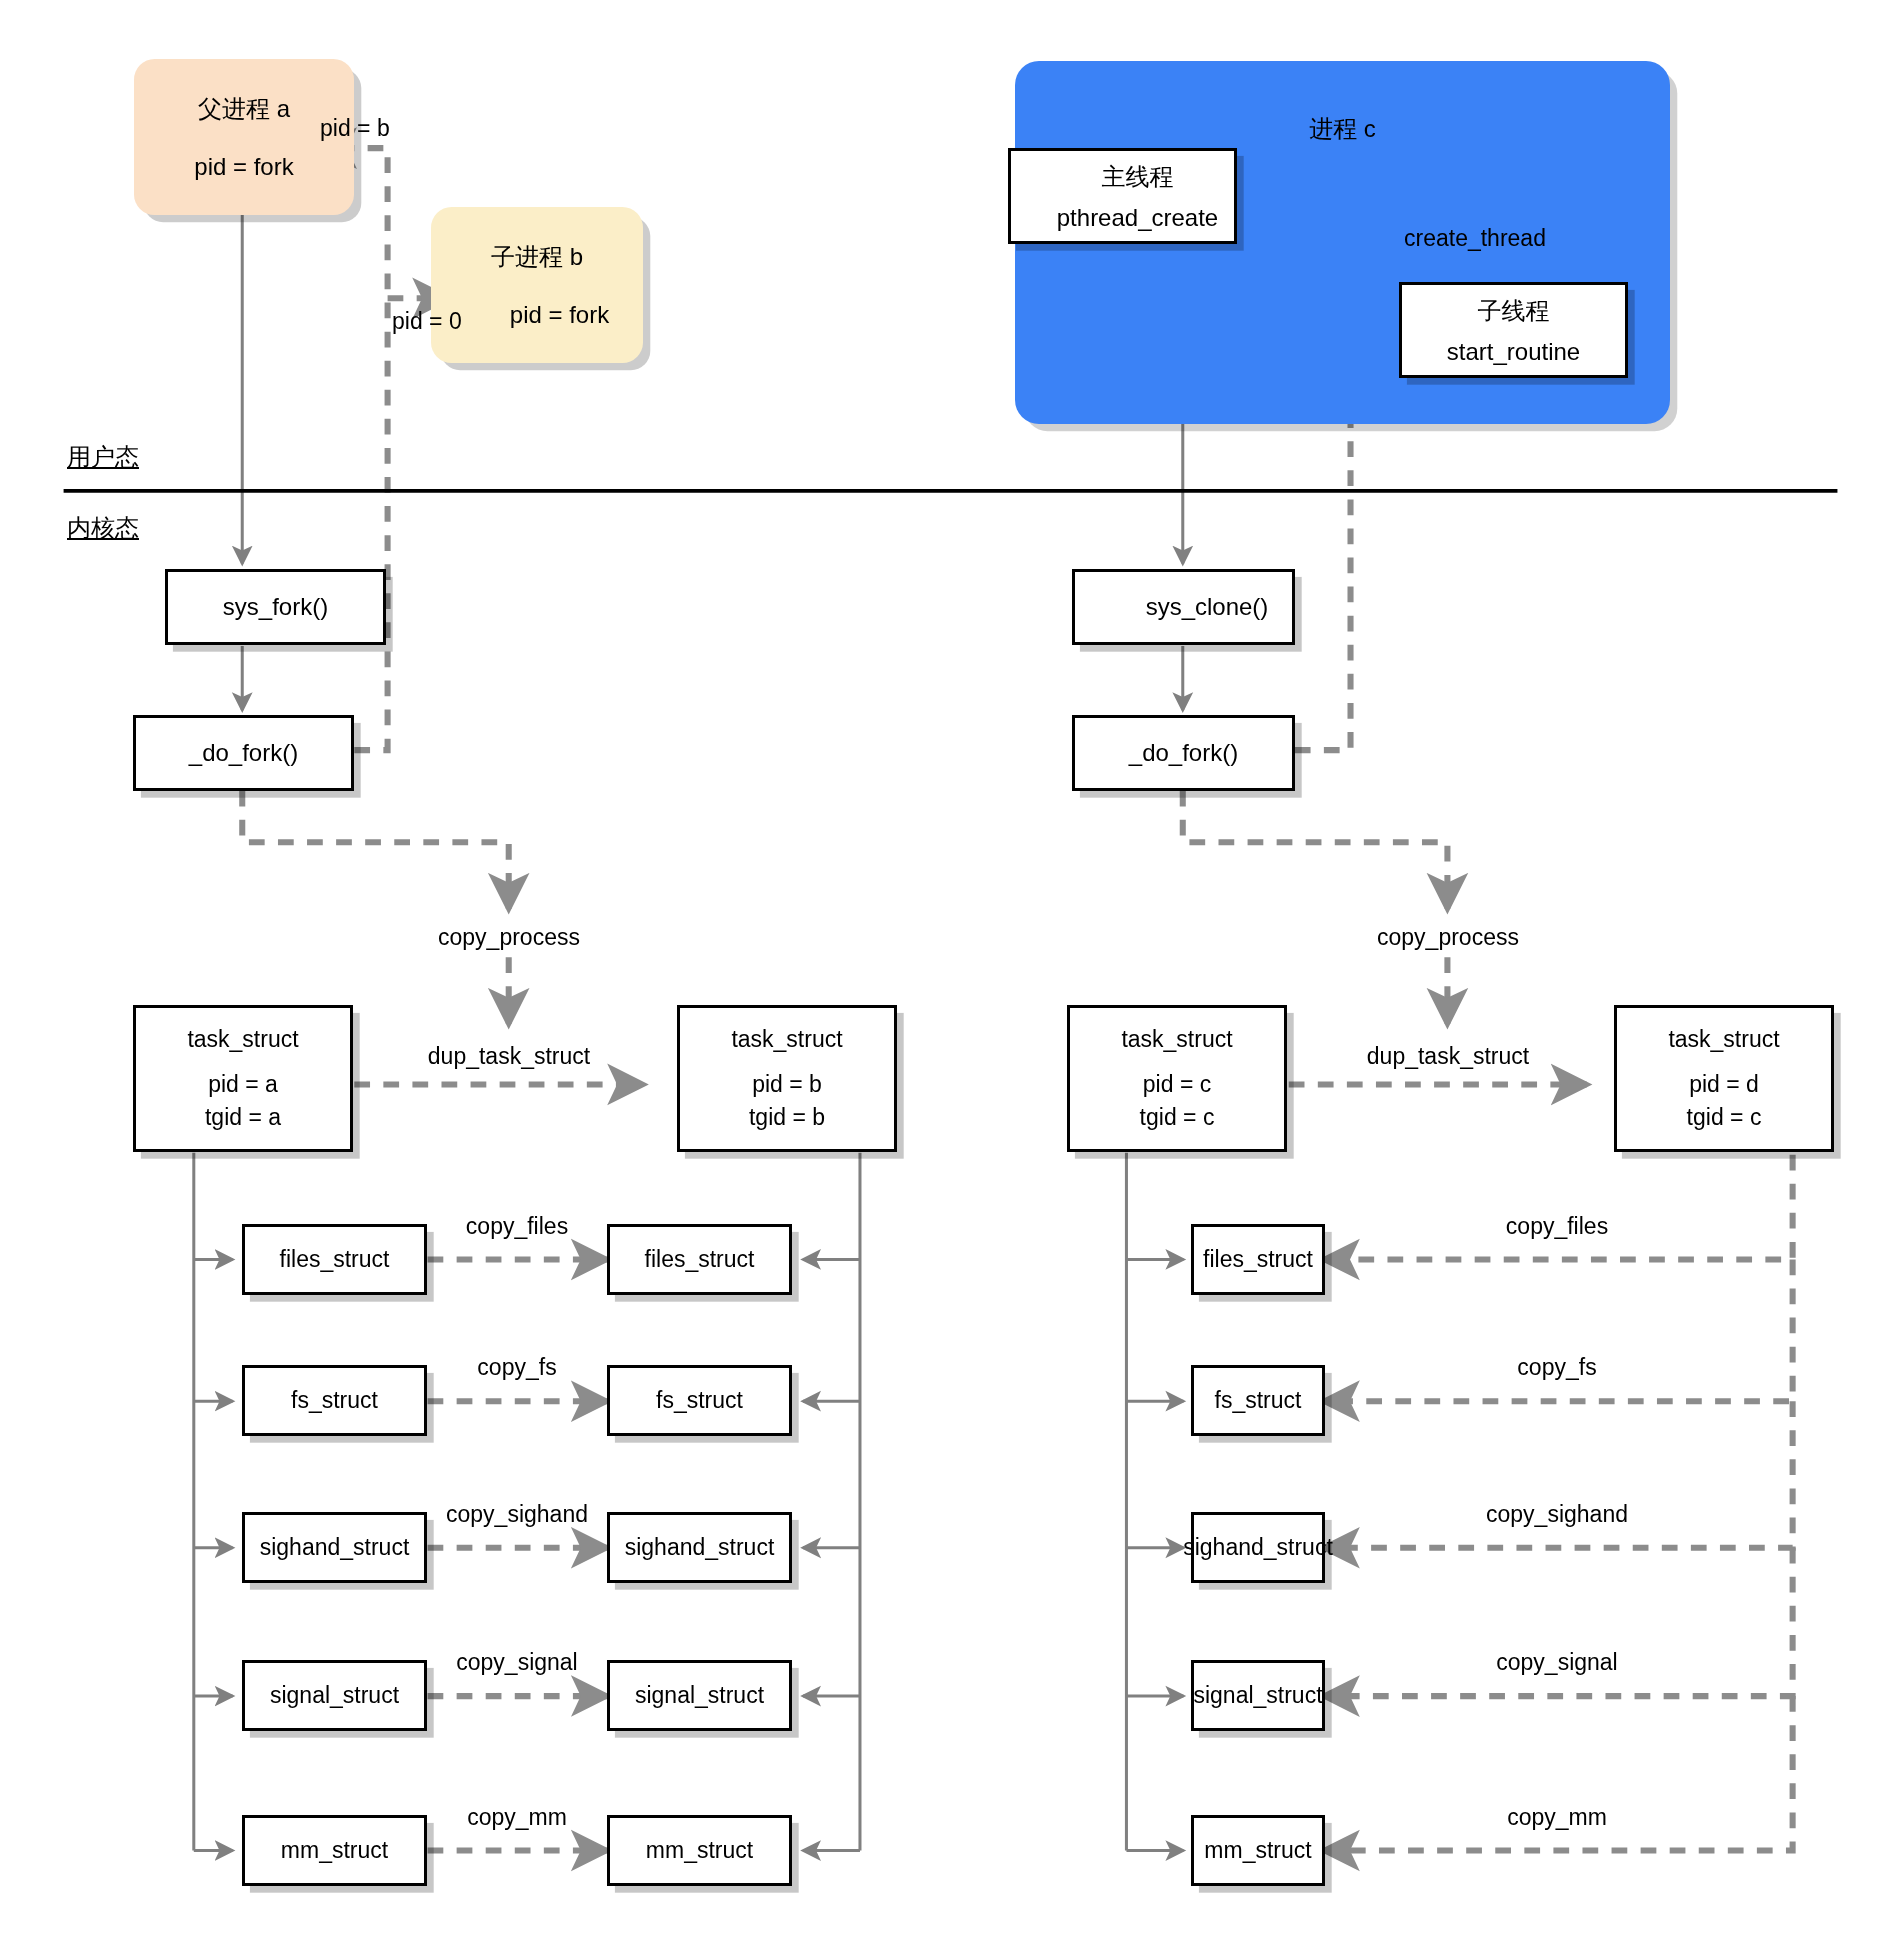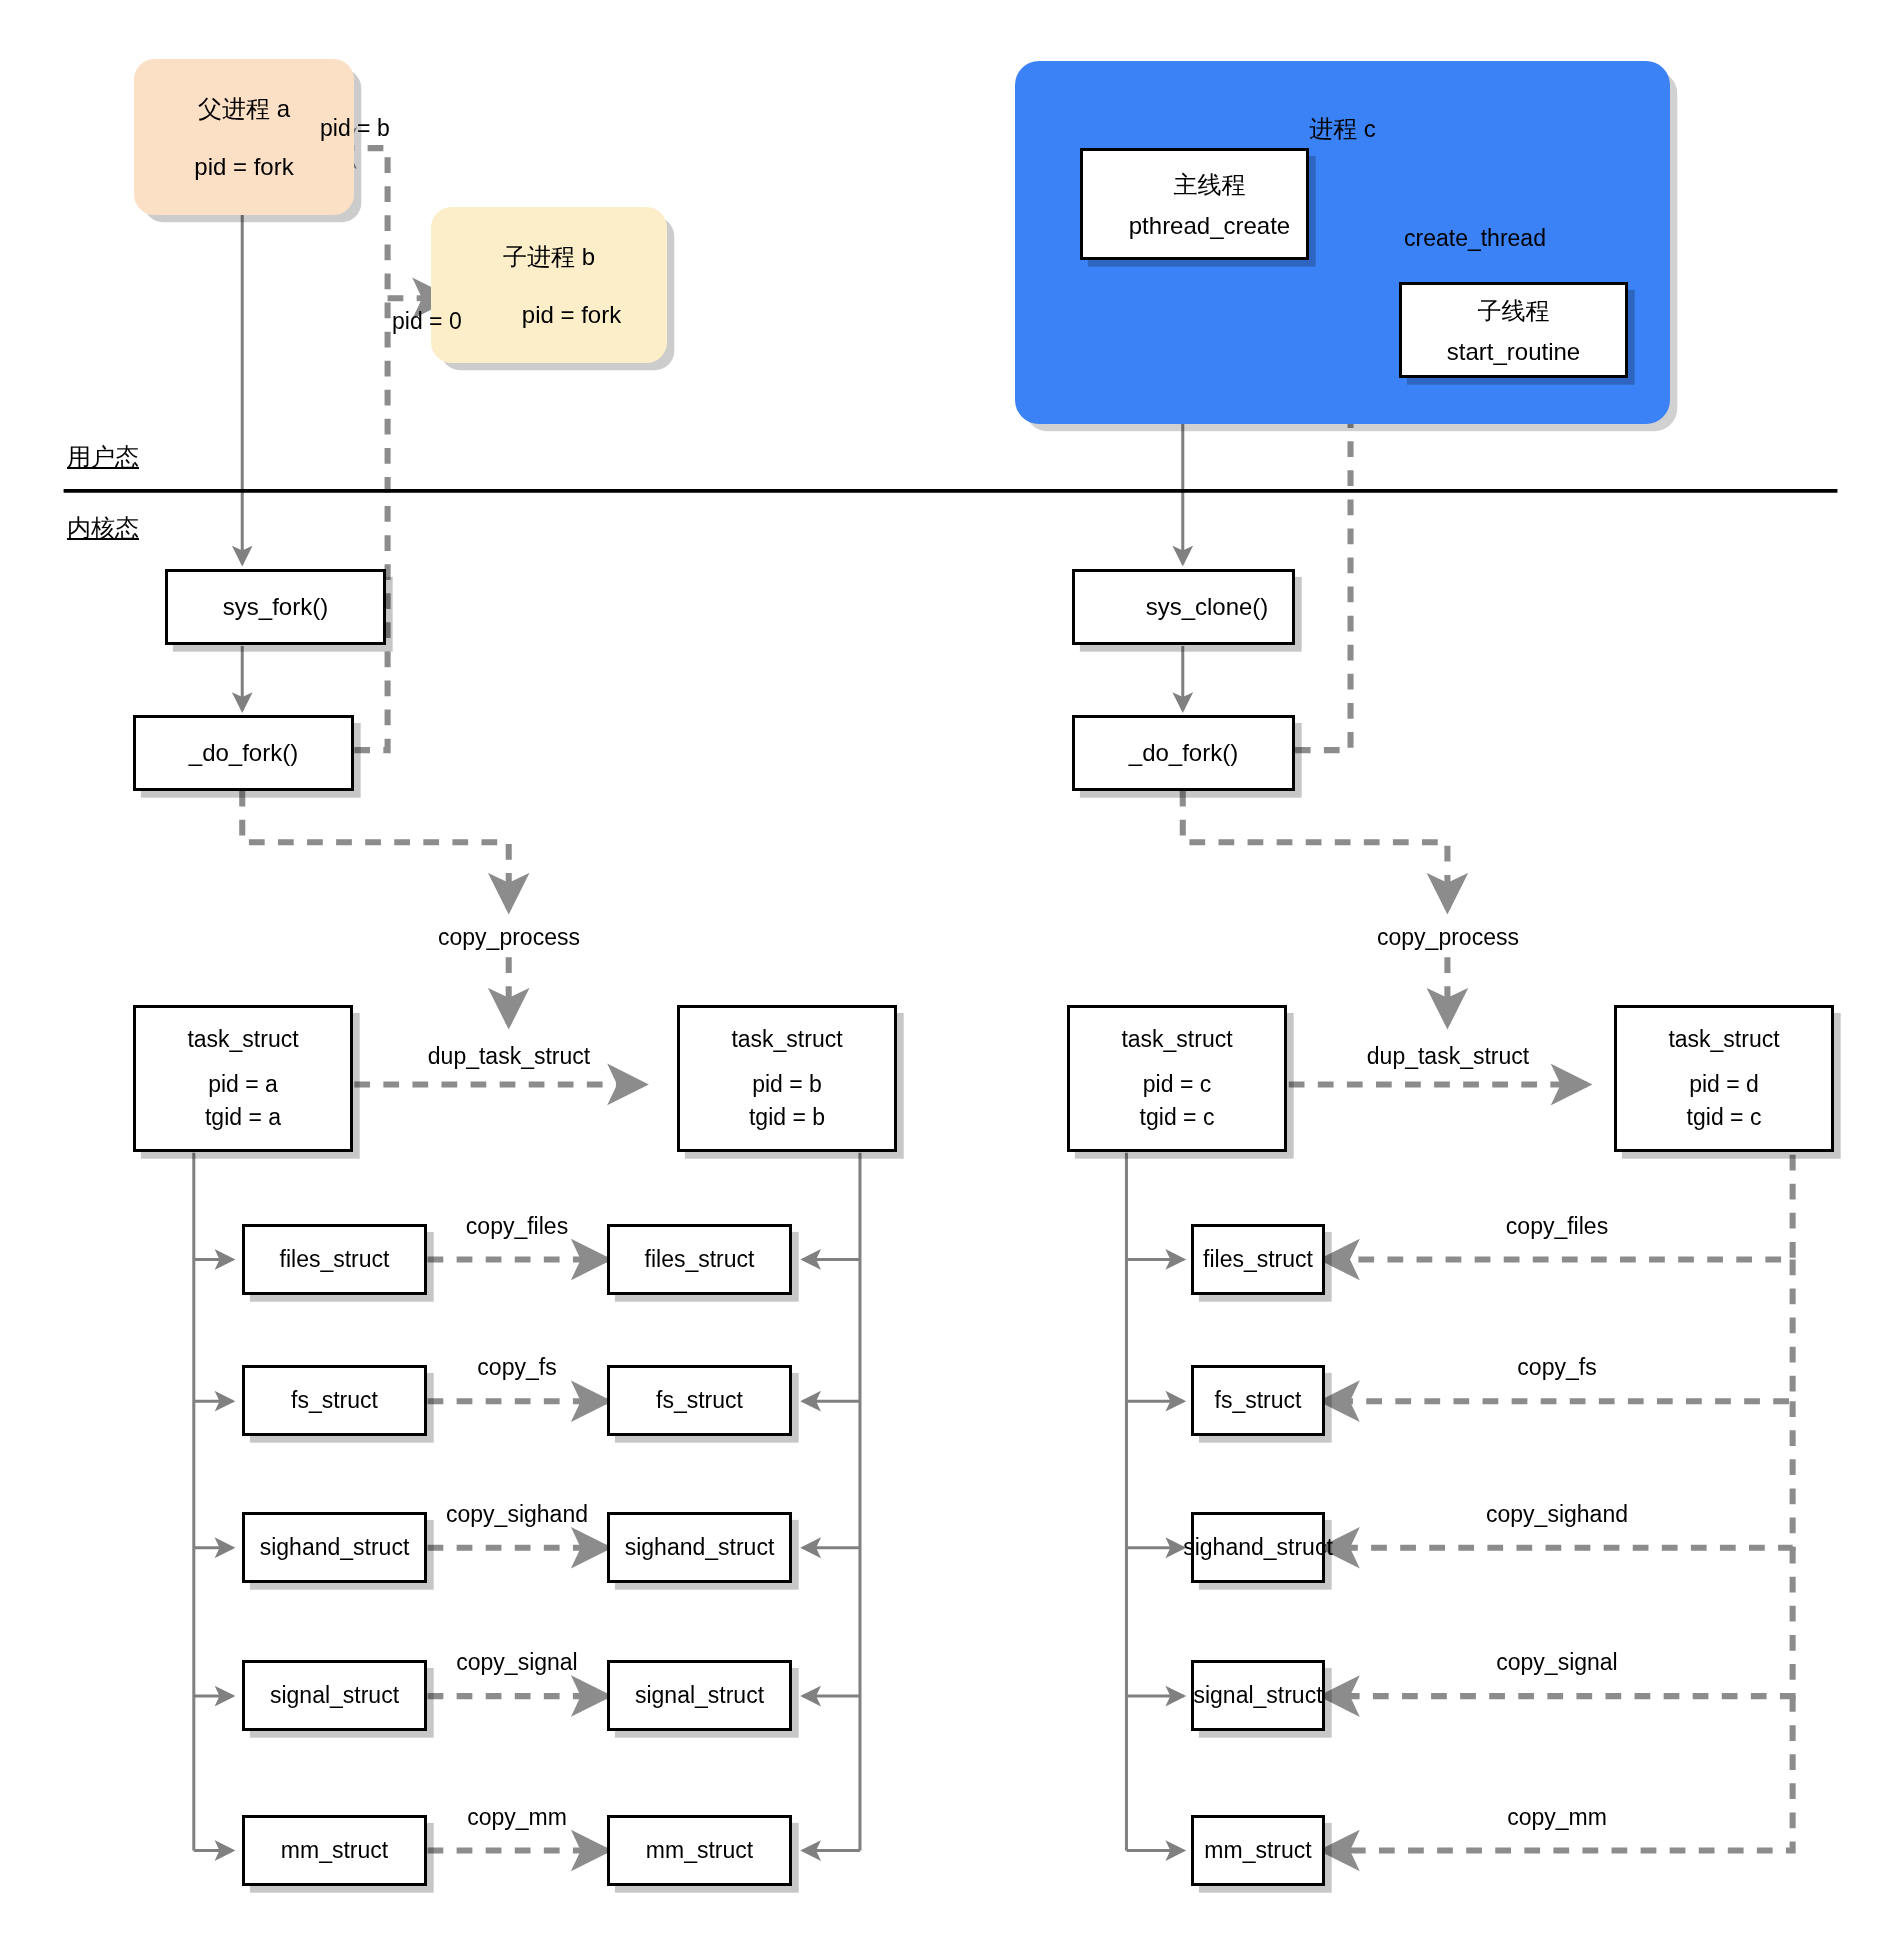--- a/index.html
+++ b/index.html
@@ -155,21 +155,21 @@
 
     <line x1="105" y1="810" x2="3034" y2="810" stroke="#000000" stroke-width="6"></line>
   </svg>
 
   <div class="node round-parent" style="left:134px; top:59px; width:220px; height:156px;">
     <div class="f-title">父进程 a</div>
     <div class="gap"></div>
     <div class="f-body">pid = fork</div>
   </div>
 
-  <div class="node round-child" style="left:431px; top:207px; width:236px; height:156px;">
+  <div class="node round-child" style="left:431px; top:207px; width:212px; height:156px;">
     <div class="f-title">子进程 b</div>
     <div class="gap"></div>
     <div class="f-body" style="margin-left:45px;">pid = fork</div>
   </div>
 
   <div class="lbl" style="left:320px; top:115px;">pid = b</div>
   <div class="lbl" style="left:392px; top:308px;">pid = 0</div>
 
   <div class="lbl lbl-mode" style="left:67px; top:441px;">用户态</div>
   <div class="lbl lbl-mode" style="left:67px; top:512px;">内核态</div>
@@ -215,21 +215,21 @@
   <div class="lbl ctr" style="left:517px; top:1649px;">copy_signal</div>
 
   <div class="node sharp f-struct" style="left:242px; top:1815px; width:185px; height:71px;">mm_struct</div>
   <div class="node sharp f-struct" style="left:607px; top:1815px; width:185px; height:71px;">mm_struct</div>
   <div class="lbl ctr" style="left:517px; top:1804px;">copy_mm</div>
 
   <div class="node round-group" style="left:1015px; top:61px; width:655px; height:363px;">
     <div class="group-title" style="top:52px;">进程 c</div>
   </div>
 
-  <div class="node sharp" style="left:1080px; top:148px; width:229px; height:112px;padding-left:30px;">
+  <div class="node sharp" style="left:1008px; top:148px; width:229px; height:96px;padding-left:30px;">
     <div class="f-title">主线程</div>
     <div style="height:11px;"></div>
     <div class="f-body">pthread_create</div>
   </div>
 
   <div class="lbl" style="left:1404px; top:225px;">create_thread</div>
 
   <div class="node sharp" style="left:1399px; top:282px; width:229px; height:96px;">
     <div class="f-title">子线程</div>
     <div style="height:11px;"></div>

